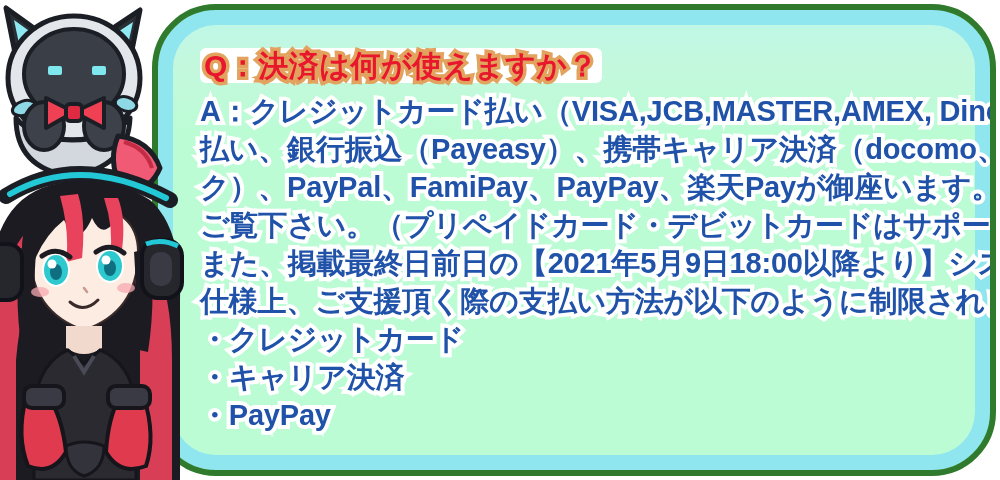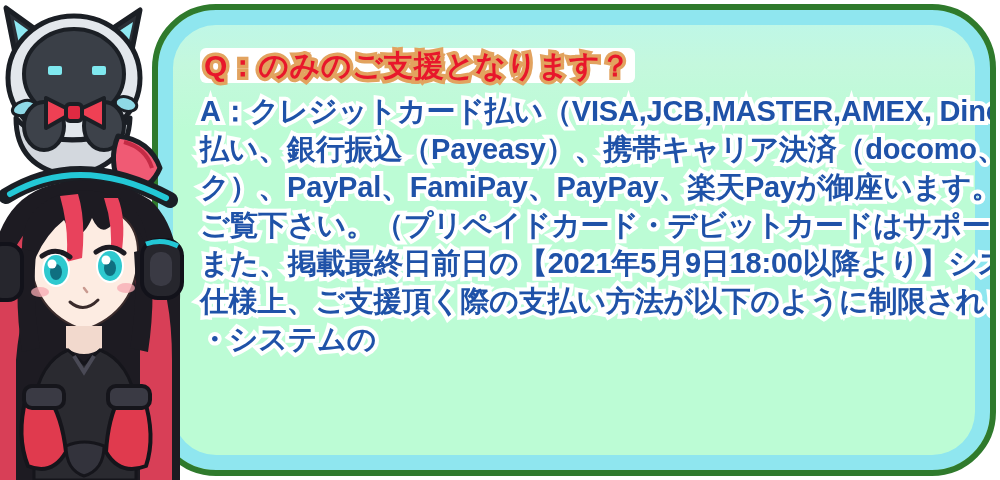--- a/index.html
+++ b/index.html
@@ -68,31 +68,33 @@
   #chars{position:absolute;left:0;top:0;width:200px;height:480px;}
   #chars svg{display:block;}
 </style>
 </head>
 <body>
 
 <div id="bubble">
   <div id="bubble-inner">
 
     <div id="q-heading">
-      <span class="qwrap">Q：のみのご支援となります？</span>
+      <span class="qwrap">Q：決済は何が使えますか？</span>
     </div>
 
     <div id="answer">
       <div class="ln">A：クレジットカード払い（VISA,JCB,MASTER,AMEX, Diners）、コンビニ支</div>
       <div class="ln">払い、銀行振込（Payeasy）、携帯キャリア決済（docomo、au、ソフトバン</div>
       <div class="ln">ク）、PayPal、FamiPay、PayPay、楽天Payが御座います。詳細はこちらを</div>
       <div class="ln">ご覧下さい。（プリペイドカード・デビットカードはサポート外となります。）</div>
       <div class="ln">また、掲載最終日前日の【2021年5月9日18:00以降より】システムの</div>
       <div class="ln">仕様上、ご支援頂く際の支払い方法が以下のように制限されます。</div>
-      <div class="ln">・システムの</div>
+      <div class="ln">・クレジットカード</div>
+      <div class="ln">・キャリア決済</div>
+      <div class="ln">・PayPay</div>
     </div>
 
   </div>
 </div>
 
 <div id="chars">
   <svg width="200" height="480" viewBox="0 0 200 480" xmlns="http://www.w3.org/2000/svg">
 
     <g>
 

